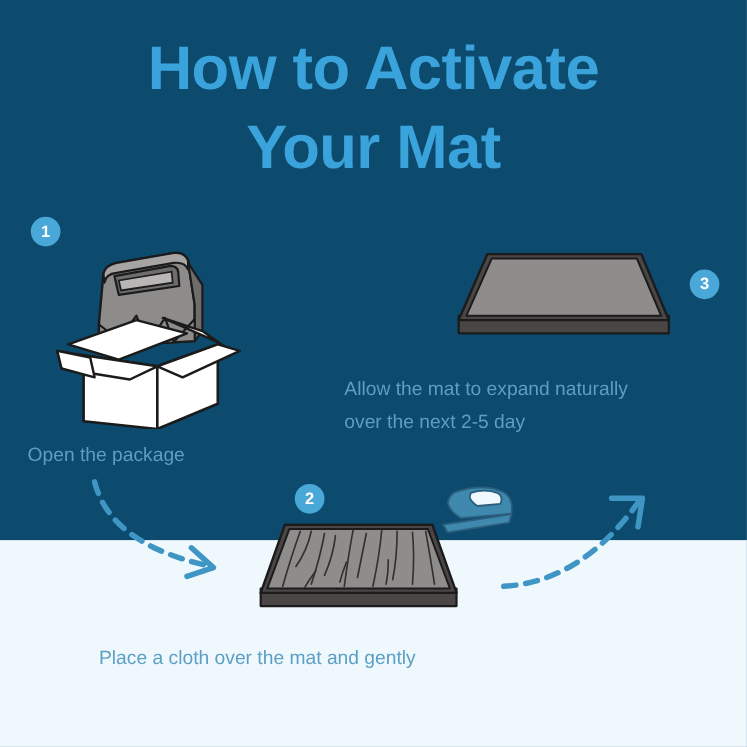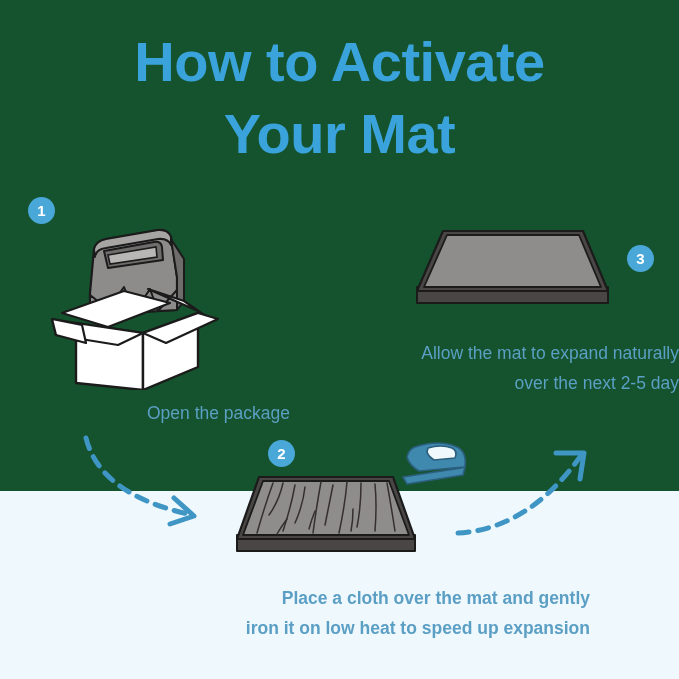--- a/index.html
+++ b/index.html
@@ -10,21 +10,21 @@
     width: 679px;
     height: 679px;
     background: #eff8fd;
     font-family: "Liberation Sans", sans-serif;
     overflow: hidden;
   }
   #canvas {
     position: relative;
     width: 679px;
     height: 491px;
-    background: #14532d;
+    background: #0c4a6e;
   }
 
   
   #title-block {
     position: absolute;
     left: 0;
     top: 26px;
     width: 679px;
     text-align: center;
   }
@@ -53,25 +53,25 @@
   #badge-1 { left: 28px;  top: 197px; }
   #badge-2 { left: 268px; top: 440px; }
   #badge-3 { left: 627px; top: 245px; }
 
   
   .caption {
     position: absolute;
     color: #5b9fc4;
     font-size: 17.5px;
     line-height: 30px;
-    text-align: right;
+    text-align: left;
   }
   #caption-1 { left: 0px;   top: 398px; width: 265px; margin-left: 25px; }
   #caption-3 { left: 313px; top: 338px; width: 366px; }
-  #caption-2 { left: 90px;  top: 583px; width: 500px; font-weight: bold; }
+  #caption-2 { left: 90px;  top: 583px; width: 500px; }
   .caption span { display: block; }
 
   
   .art {
     position: absolute;
     pointer-events: none;
   }
   #art-box    { left: 38px;  top: 215px; }
   #art-mat3   { left: 405px; top: 215px; }
   #art-mat2   { left: 225px; top: 465px; }
@@ -157,21 +157,20 @@
   </svg>
 
   <svg class="art" id="art-iron" width="76" height="58" viewBox="0 0 76 58">
     <path d="M20,10 Q44,2 62,10 Q72,15 70,30 L24,34 Q14,28 12,20 Q14,12 20,10 Z" fill="#3f88ae" stroke="#2b5f7d" stroke-width="1.6" stroke-linejoin="round"></path>
     <path d="M33,11 Q46,7 57,11 Q63,14 60,21 L39,23 Q33,19 32,15 Z" fill="#eff8fd" stroke="#2b5f7d" stroke-width="1.6" stroke-linejoin="round"></path>
     <path d="M8,40 L66,31 L70,30 L68,38 L12,47 Z" fill="#3f88ae" stroke="#2b5f7d" stroke-width="1.6" stroke-linejoin="round"></path>
   </svg>
 
   <div class="caption" id="caption-2">
     <span>Place a cloth over the mat and gently</span>
-    <span>iron it on low heat to speed up expansion</span>
   </div>
 
   <svg class="art" id="art-arrow-left" width="145" height="105" viewBox="0 0 145 105">
     <path d="M8,6 Q22,62 110,82" fill="none" stroke="#3f96c4" stroke-width="5" stroke-linecap="round" stroke-dasharray="11 9"></path>
     <path d="M96,66 L116,84 L92,92" fill="none" stroke="#3f96c4" stroke-width="5" stroke-linecap="round" stroke-linejoin="round"></path>
   </svg>
 
   <svg class="art" id="art-arrow-right" width="150" height="100" viewBox="0 0 150 100">
     <path d="M6,88 Q76,84 128,12" fill="none" stroke="#3f96c4" stroke-width="5" stroke-linecap="round" stroke-dasharray="11 9"></path>
     <path d="M104,8 L132,8 L128,34" fill="none" stroke="#3f96c4" stroke-width="5" stroke-linecap="round" stroke-linejoin="round"></path>

